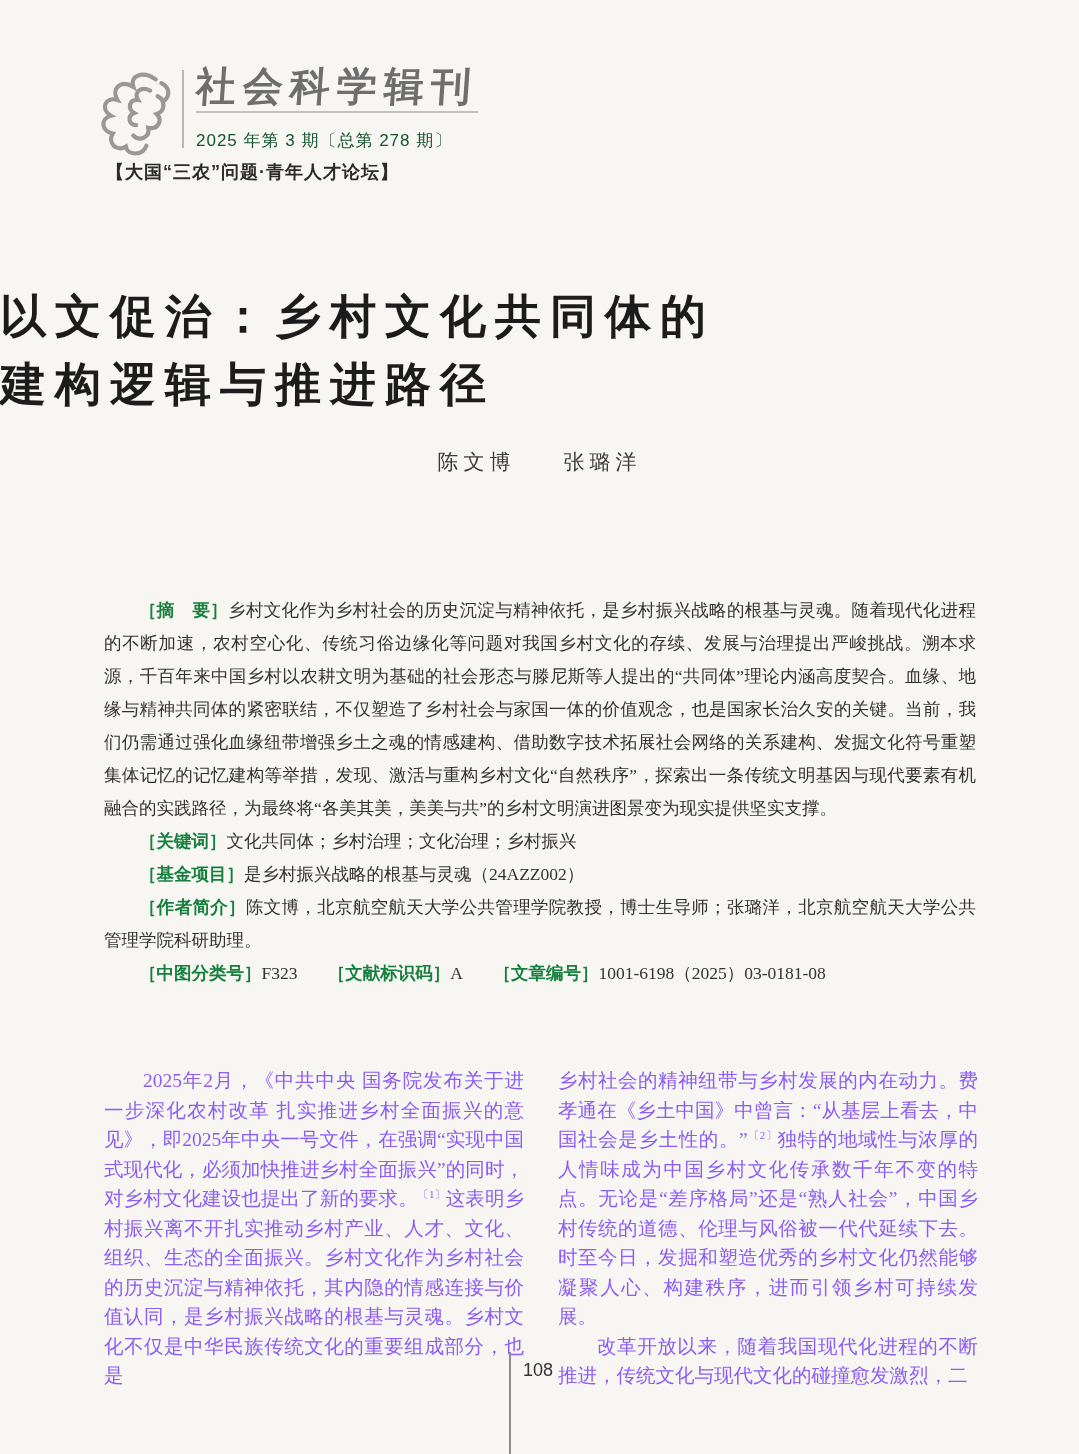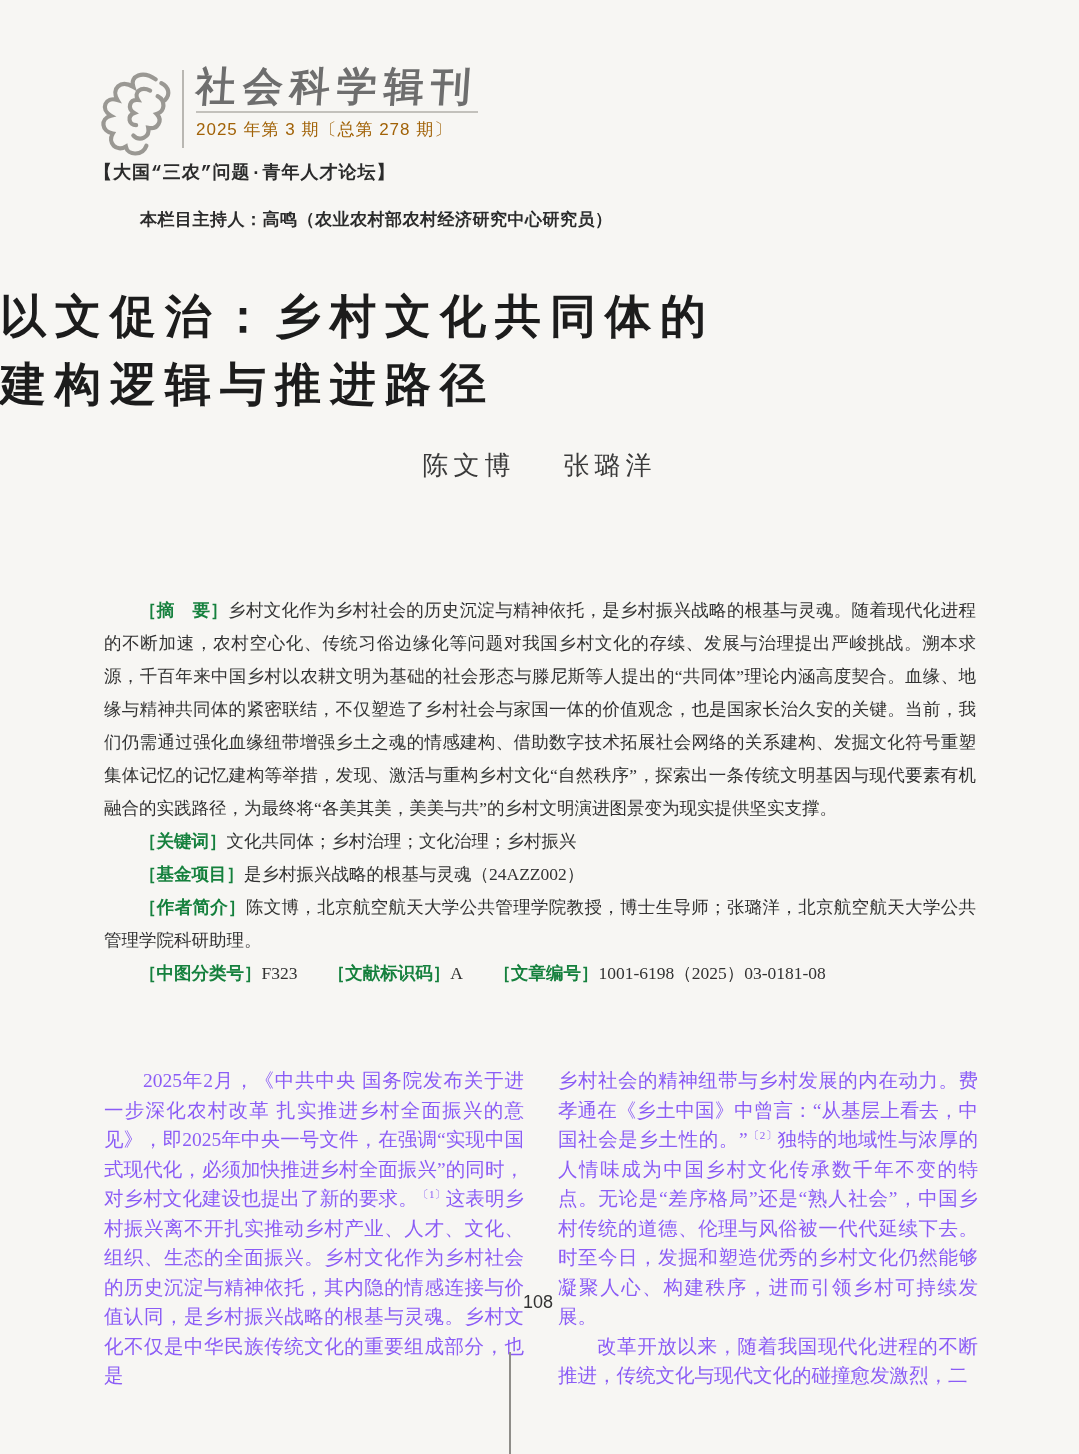--- a/index.html
+++ b/index.html
@@ -17,47 +17,47 @@
   .phoenix-logo { width:84px; height:94px; flex:0 0 auto; margin-top:2px; }
   .masthead-rule { width:2px; height:78px; background:#b9b7b2; margin:6px 12px 0 2px; }
   .masthead-text { display:flex; flex-direction:column; }
   .journal-name {
     font-size:40px; font-weight:bold; color:#6e6e6e;
     letter-spacing:7px; line-height:44px;
     font-family:"DejaVu Serif",serif;
     transform:skewX(-4deg);
   }
   .issue-line {
-    margin-top:3px; padding-top:5px;
+    margin-top:3px; padding-top:16px;
     border-top:2px solid #c3c1bc;
-    font-size:17px; color:#a16207; letter-spacing:1px;
+    font-size:17px; color:#14532d; letter-spacing:1px;
     font-family:"Liberation Sans","DejaVu Sans",sans-serif;
   }
 
   
   .section-tag {
-    position:absolute; top:160px; left:94px;
+    position:absolute; top:160px; left:106px;
     font-size:18px; font-weight:bold; color:#2b2b2b; letter-spacing:1px;
-    font-family:Liberation Mono, monospace;
+    font-family:Liberation Sans, sans-serif;
   }
   .host-line {
     position:absolute; top:208px; left:140px;
     font-size:17px; font-weight:bold; color:#2b2b2b; letter-spacing:0.5px;
     font-family:"Liberation Sans","DejaVu Sans",sans-serif;
   }
 
   
   .title-block { position:absolute; top:282px; left:0; width:100%; text-align:left; }
   .title-line {
     font-size:46px; font-weight:bold; color:#1c1c1c;
     letter-spacing:9px; line-height:68px;
     font-family:"DejaVu Serif",serif;
   }
   .authors { position:absolute; top:448px; left:0; width:100%; text-align:center; }
-  .author { font-size:26px; color:#3a3a3a; letter-spacing:5px; }
+  .author { font-size:21px; color:#3a3a3a; letter-spacing:5px; }
   .author + .author { margin-left:44px; }
 
   
   .front {
     position:absolute; top:594px; left:104px; width:872px;
     font-size:17.5px; line-height:33px; text-align:justify; color:#323232;
   }
   .front p { margin:0; text-indent:2em; }
   .fm-label { font-weight:bold; color:#15803d;
     font-family:Liberation Sans, sans-serif; }
@@ -72,21 +72,21 @@
     width:420px; font-size:19.5px; line-height:29.5px;
     text-align:justify; color:#8b5cf6;
   }
   .bcol p { margin:0; }
   .bcol p.indent { text-indent:2em; }
   sup.ref { font-size:11px; vertical-align:super; line-height:0; letter-spacing:0; }
 
   
   .footer-rule { position:absolute; left:509px; top:1352px; width:2px; height:102px; background:#8f8d89; }
   .page-number {
-    position:absolute; left:523px; top:1292px;
+    position:absolute; left:523px; top:1360px;
     font-size:18px; color:#333;
     font-family:"Liberation Sans","DejaVu Sans",sans-serif;
   }
 </style>
 </head>
 <body>
 
 <div class="page">
 
   <div class="masthead">
@@ -99,21 +99,20 @@
       </g>
     </svg>
     <div class="masthead-rule"></div>
     <div class="masthead-text">
       <div class="journal-name">社会科学辑刊</div>
       <div class="issue-line">2025 年第 3 期〔总第 278 期〕</div>
     </div>
   </div>
 
   <div class="section-tag">【大国“三农”问题·青年人才论坛】</div>
-  <div class="host-line">本栏目主持人：高鸣（农业农村部农村经济研究中心研究员）</div>
 
   <div class="title-block">
     <div class="title-line">以文促治：乡村文化共同体的</div>
     <div class="title-line">建构逻辑与推进路径</div>
   </div>
 
   <div class="authors">
     <span class="author">陈文博</span>
     <span class="author">张璐洋</span>
   </div>

